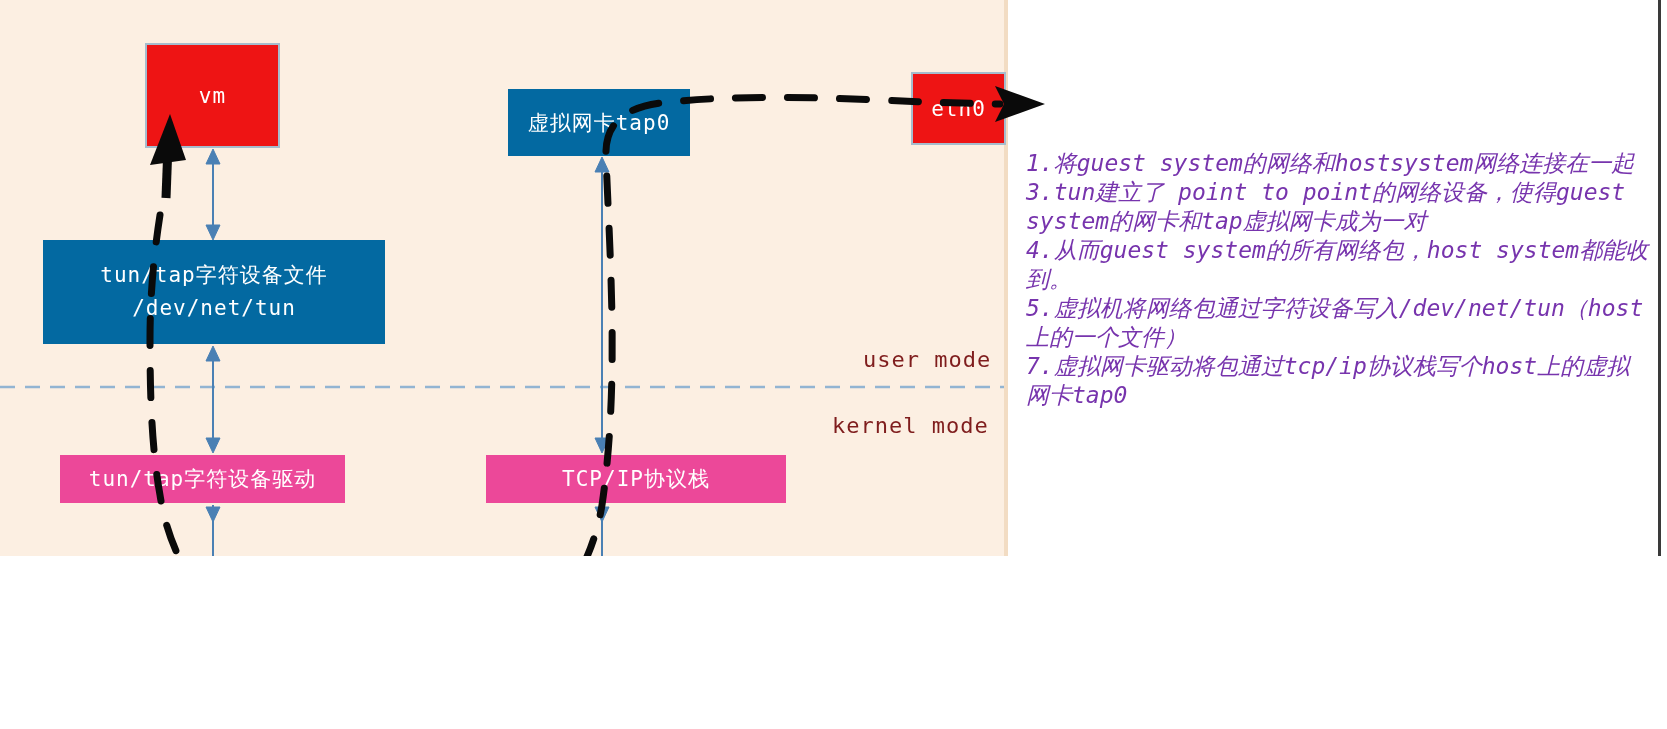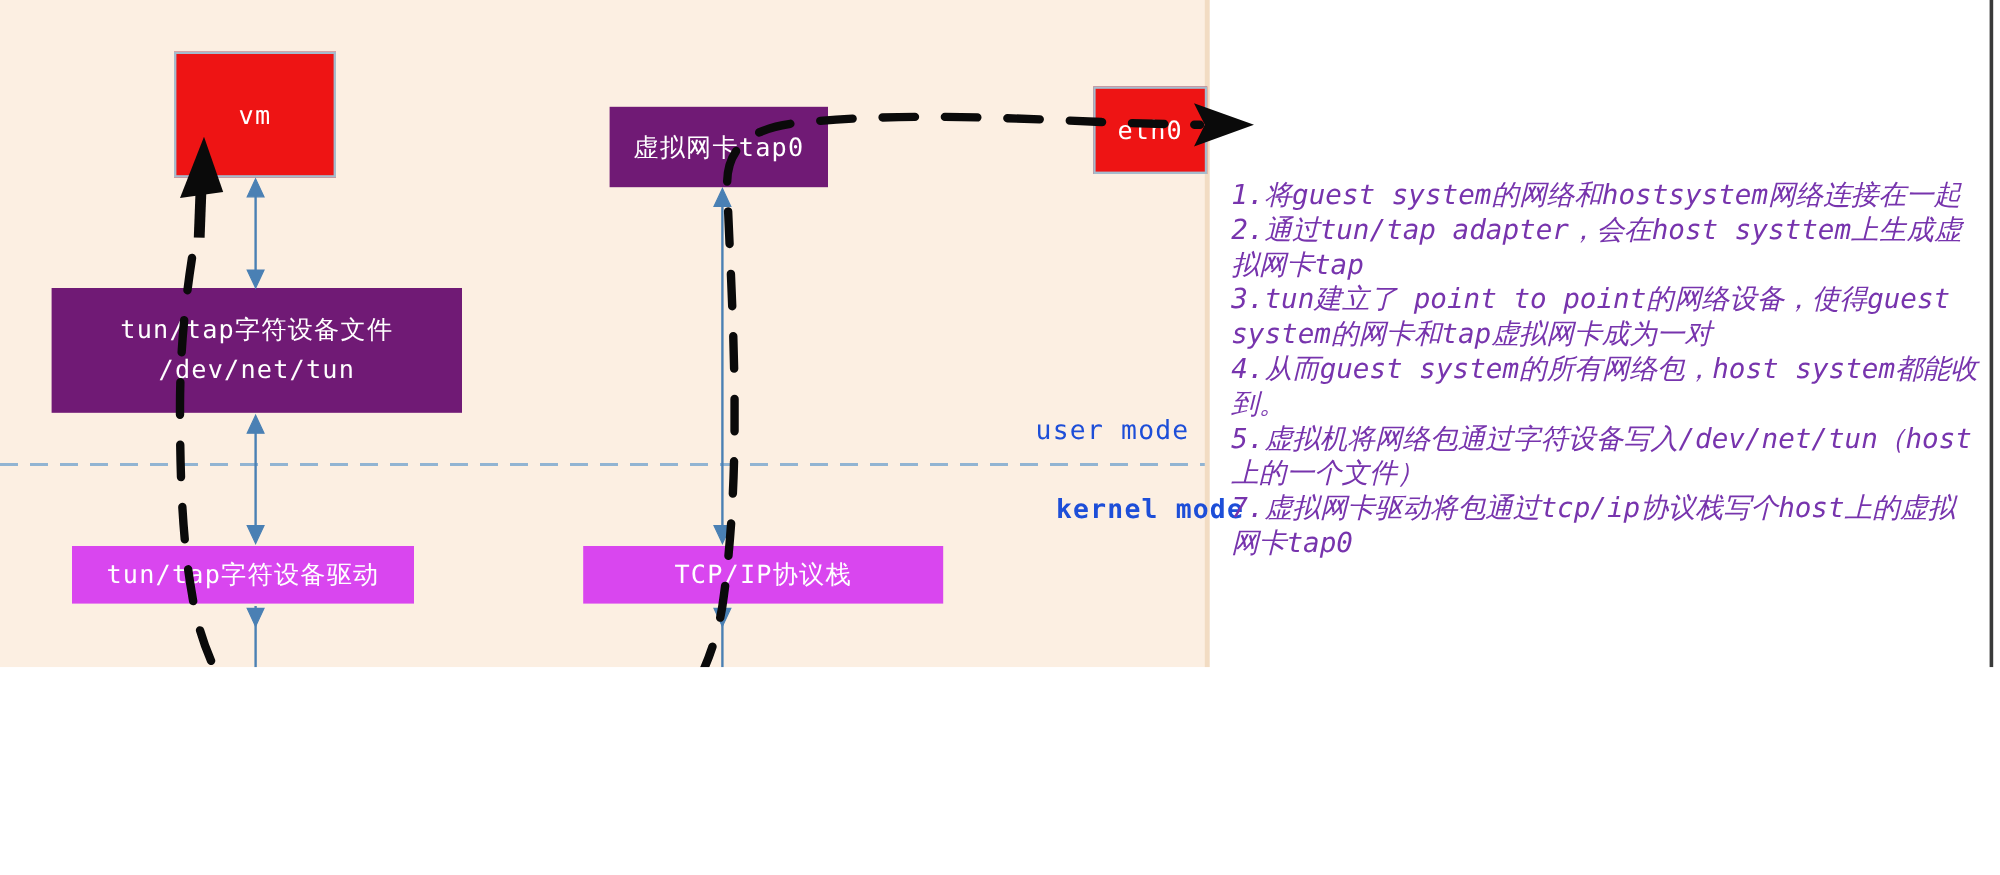--- a/index.html
+++ b/index.html
@@ -12,25 +12,25 @@
     position:absolute;left:0;top:0;width:1004px;height:729px;
     background:#fcefe2;border-right:4px solid #f2dcc3;
   }
   .svg-layer{position:absolute;left:0;top:0;pointer-events:none;}
   .node{
     position:absolute;display:flex;align-items:center;justify-content:center;
     color:#ffffff;text-align:center;box-sizing:border-box;
     font-size:21px;letter-spacing:1px;
   }
   .node.red{background:#ee1414;border:2px solid #a6bccd;}
-  .node.teal{background:#701a75;}
-  .node.gold{background:#d946ef;}
+  .node.teal{background:#0369a1;}
+  .node.gold{background:#ec4899;}
   .node .two-line{line-height:1.55;}
   .mode-label{
-    position:absolute;color:#1d4ed8;font-size:22px;letter-spacing:1px;
+    position:absolute;color:#7f1d1d;font-size:22px;letter-spacing:1px;
   }
   .notes{
     position:absolute;left:1026px;top:149px;width:626px;
     color:#7734ad;font-size:23px;line-height:29px;letter-spacing:0px;font-style:italic;
   }
   .notes .note-item{margin:0;padding:0;}
   .right-edge{
     position:absolute;left:1658px;top:0;width:3px;height:729px;background:#3a3a3a;
   }
 </style>
@@ -66,21 +66,21 @@
 
   <div class="node gold" style="left:252px;top:635px;width:305px;height:48px;">
     <span>tun/tap虚拟网卡驱动</span>
   </div>
 
   <div class="node red" style="left:911px;top:72px;width:95px;height:73px;">
     <span>eth0</span>
   </div>
 
   <div class="mode-label" style="left:863px;top:347px;">user mode</div>
-  <div class="mode-label" style="left:880px;top:413px;font-weight:bold;">kernel mode</div>
+  <div class="mode-label" style="left:832px;top:413px;">kernel mode</div>
 
   <svg class="svg-layer" width="1667" height="729" viewBox="0 0 1667 729">
 
     <line x1="0" y1="387" x2="1004" y2="387" stroke="#92b4d2" stroke-width="2.5" stroke-dasharray="15 10"></line>
 
     <g stroke="#4a80b4" fill="#4a80b4">
       <line x1="213" y1="158" x2="213" y2="232" stroke-width="2"></line>
       <polygon points="213,149 206,164 220,164"></polygon>
       <polygon points="213,240 206,225 220,225"></polygon>
     </g>
@@ -124,21 +124,20 @@
              C 611,255 607,190 606,155
              C 605,126 622,108 660,103
              C 730,95 805,97 880,100
              C 920,102 950,103 1000,104" fill="none" stroke="#0a0a0a" stroke-width="7" stroke-dasharray="27 25" stroke-linecap="round"></path>
 
     <polygon points="1045,104 995,86 1004,104 995,122" fill="#0a0a0a"></polygon>
   </svg>
 
   <div class="notes">
     <p class="note-item">1.将guest system的网络和hostsystem网络连接在一起</p>
-    <p class="note-item">2.通过tun/tap adapter，会在host systtem上生成虚拟网卡tap</p>
     <p class="note-item">3.tun建立了 point to point的网络设备，使得guest system的网卡和tap虚拟网卡成为一对</p>
     <p class="note-item">4.从而guest system的所有网络包，host system都能收到。</p>
     <p class="note-item">5.虚拟机将网络包通过字符设备写入/dev/net/tun（host上的一个文件）</p>
     <p class="note-item">7.虚拟网卡驱动将包通过tcp/ip协议栈写个host上的虚拟网卡tap0</p>
   </div>
 
   <div class="right-edge"></div>
 
 </div>
 

